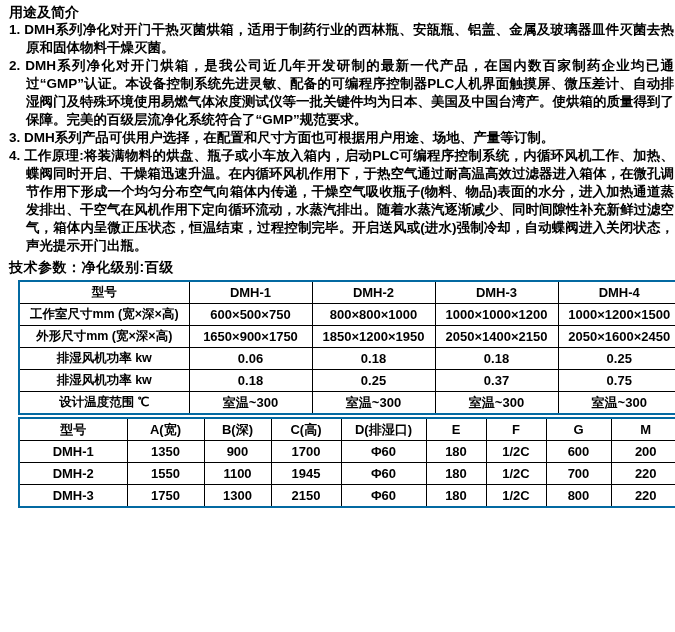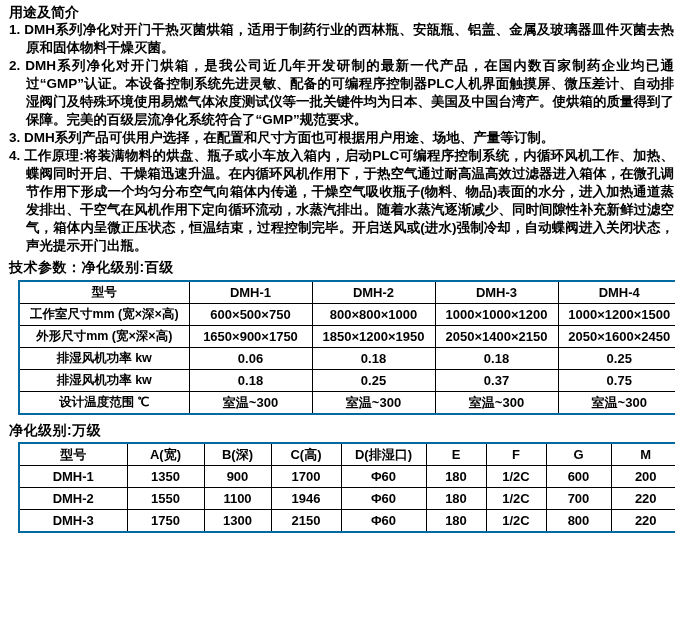--- a/index.html
+++ b/index.html
@@ -101,21 +101,20 @@
       <tr>
         <td class="label-cell">设计温度范围 ℃</td>
         <td>室温~300</td>
         <td>室温~300</td>
         <td>室温~300</td>
         <td>室温~300</td>
       </tr>
     </tbody>
   </table>
 
-  <div class="wanji-heading">净化级别:万级</div>
 
   <table class="dim-table">
     <colgroup>
       <col style="width:108px">
         <col style="width:77px">
         <col style="width:67px">
         <col style="width:70px">
         <col style="width:85px">
         <col style="width:60px">
         <col style="width:60px">
@@ -142,21 +141,21 @@
         <td>Φ60</td>
         <td>180</td>
         <td>1/2C</td>
         <td>600</td>
         <td>200</td>
       </tr>
       <tr>
         <td>DMH-2</td>
         <td>1550</td>
         <td>1100</td>
-        <td>1946</td>
+        <td>1945</td>
         <td>Φ60</td>
         <td>180</td>
         <td>1/2C</td>
         <td>700</td>
         <td>220</td>
       </tr>
       <tr>
         <td>DMH-3</td>
         <td>1750</td>
         <td>1300</td>

